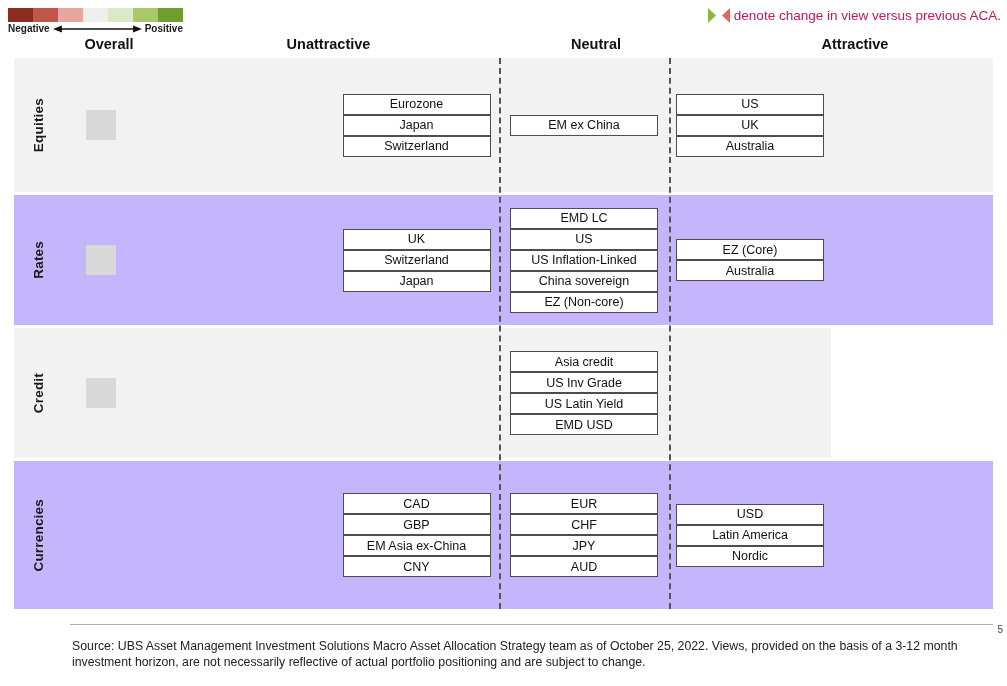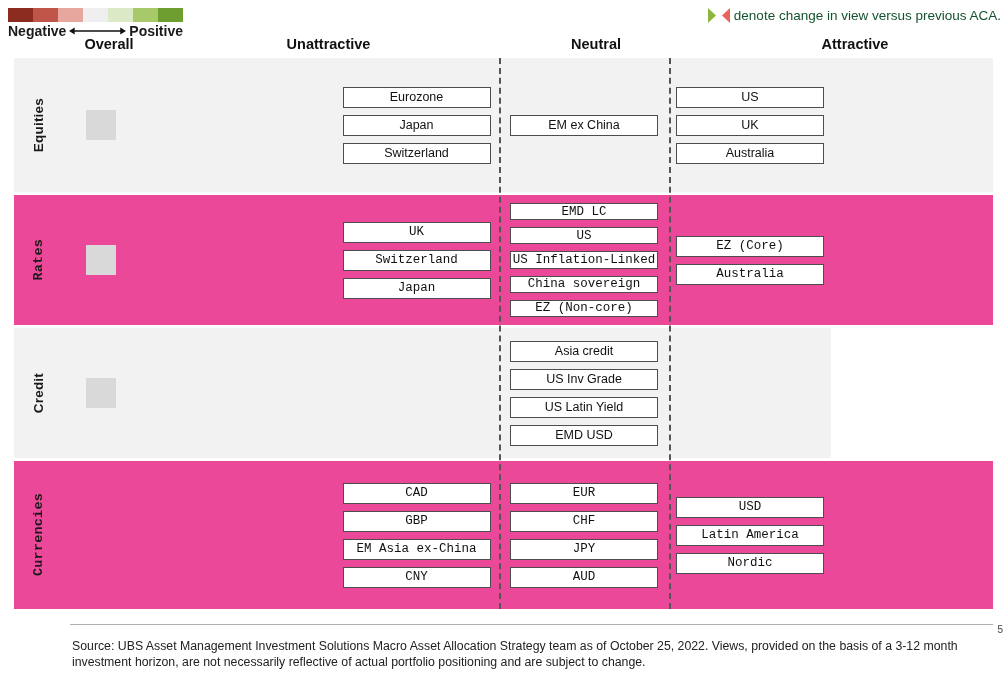--- a/index.html
+++ b/index.html
@@ -26,39 +26,39 @@
   #legend-ramp {
     display: flex;
     height: 14px;
     width: 175px;
   }
   #legend-ramp div { flex: 1 1 auto; }
   #legend-labels {
     display: flex;
     justify-content: space-between;
     align-items: center;
-    font-size: 14px;
+    font-size: 10px;
     font-weight: bold;
     margin-top: 1px;
   }
   #legend-arrow {
     flex: 1 1 auto;
     position: relative;
     height: 10px;
     margin: 0 3px;
   }
   #legend-arrow svg { display:block; }
 
   
   #note {
     position: absolute;
     right: 6px;
     top: 8px;
     font-size: 13.5px;
-    color: #14532d;
+    color: #be185d;
     display: flex;
     align-items: center;
     gap: 4px;
     white-space: nowrap;
   }
   .chev {
     display: inline-block;
     width: 9px;
     height: 15px;
   }
@@ -85,21 +85,21 @@
     left: 14px;
     top: 58px;
     width: 979px;
   }
   .row {
     position: relative;
     display: flex;
     border-bottom: 3px solid #ffffff;
   }
   .row.shaded .cell { background: #f2f2f2; }
-  .row.plain .cell { background: #ec4899; font-family: Liberation Mono, monospace; }
+  .row.plain .cell { background: #c4b5fd; }
 
   .cell {
     position: relative;
     box-sizing: border-box;
   }
   .c-label   { width: 150px; }
   .c-overall { width: 170px; }
   .c-unattr  { width: 165px; }
   .c-neutral { width: 170px; }
   .c-attr    { width: 162px; }
@@ -132,21 +132,20 @@
     left: 58px;
     top: 50%;
     transform: translateY(-50%);
   }
 
   .boxes {
     display: flex;
     flex-direction: column;
     align-items: center;
     justify-content: center;
-    gap: 7px;
     height: 100%;
     padding: 8px 0;
     box-sizing: border-box;
   }
   .item {
     position: relative;
     width: 148px;
     height: 21px;
     background: #ffffff;
     border: 1px solid #4d4d4d;

